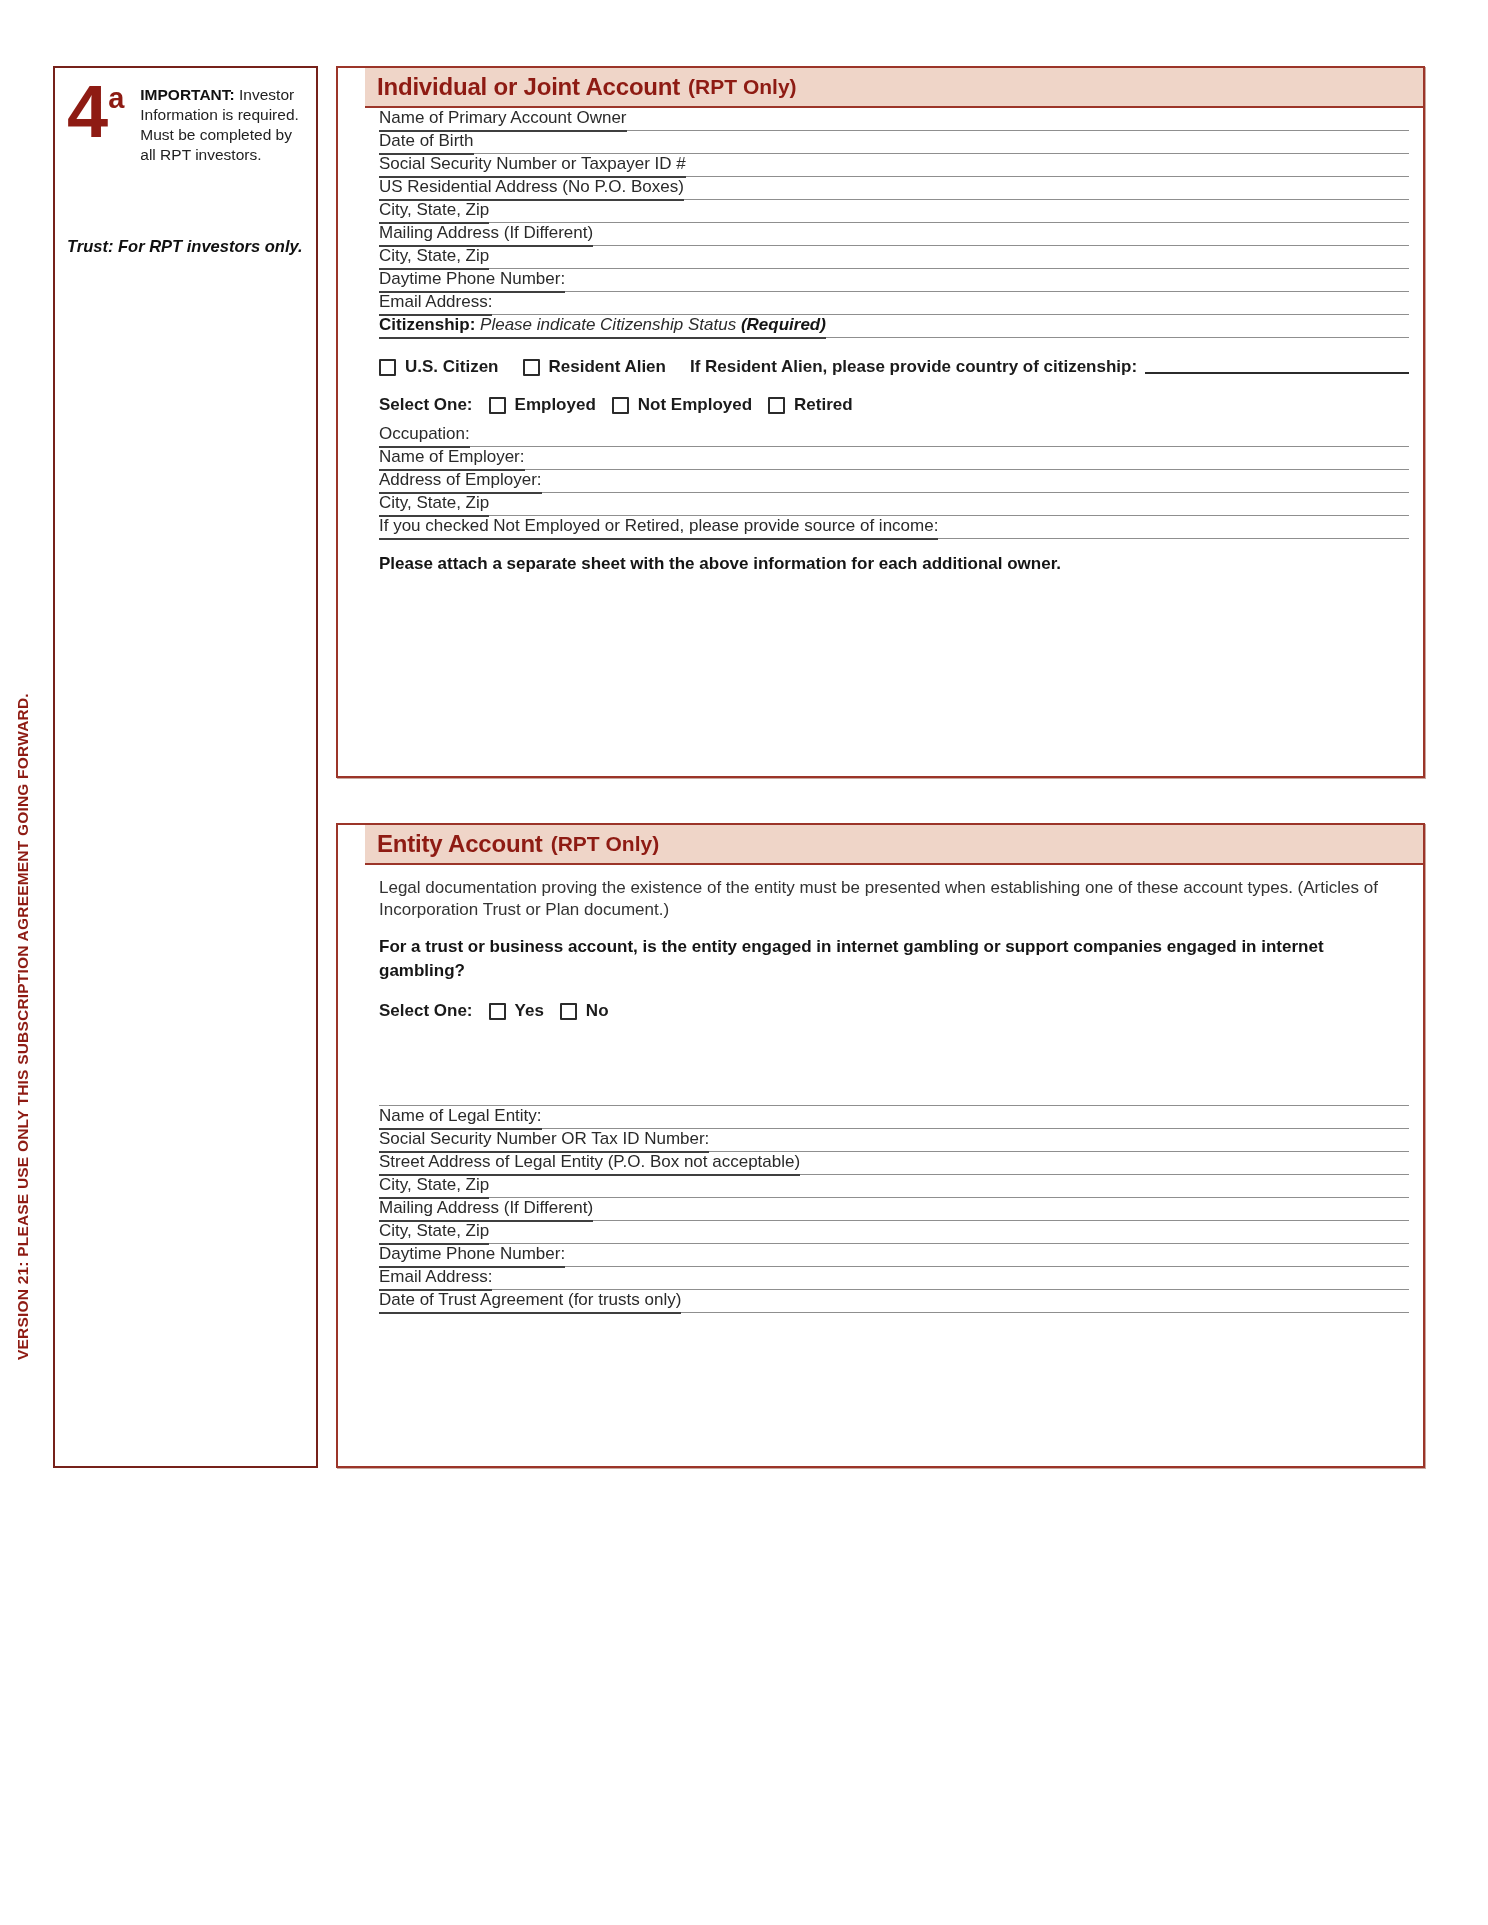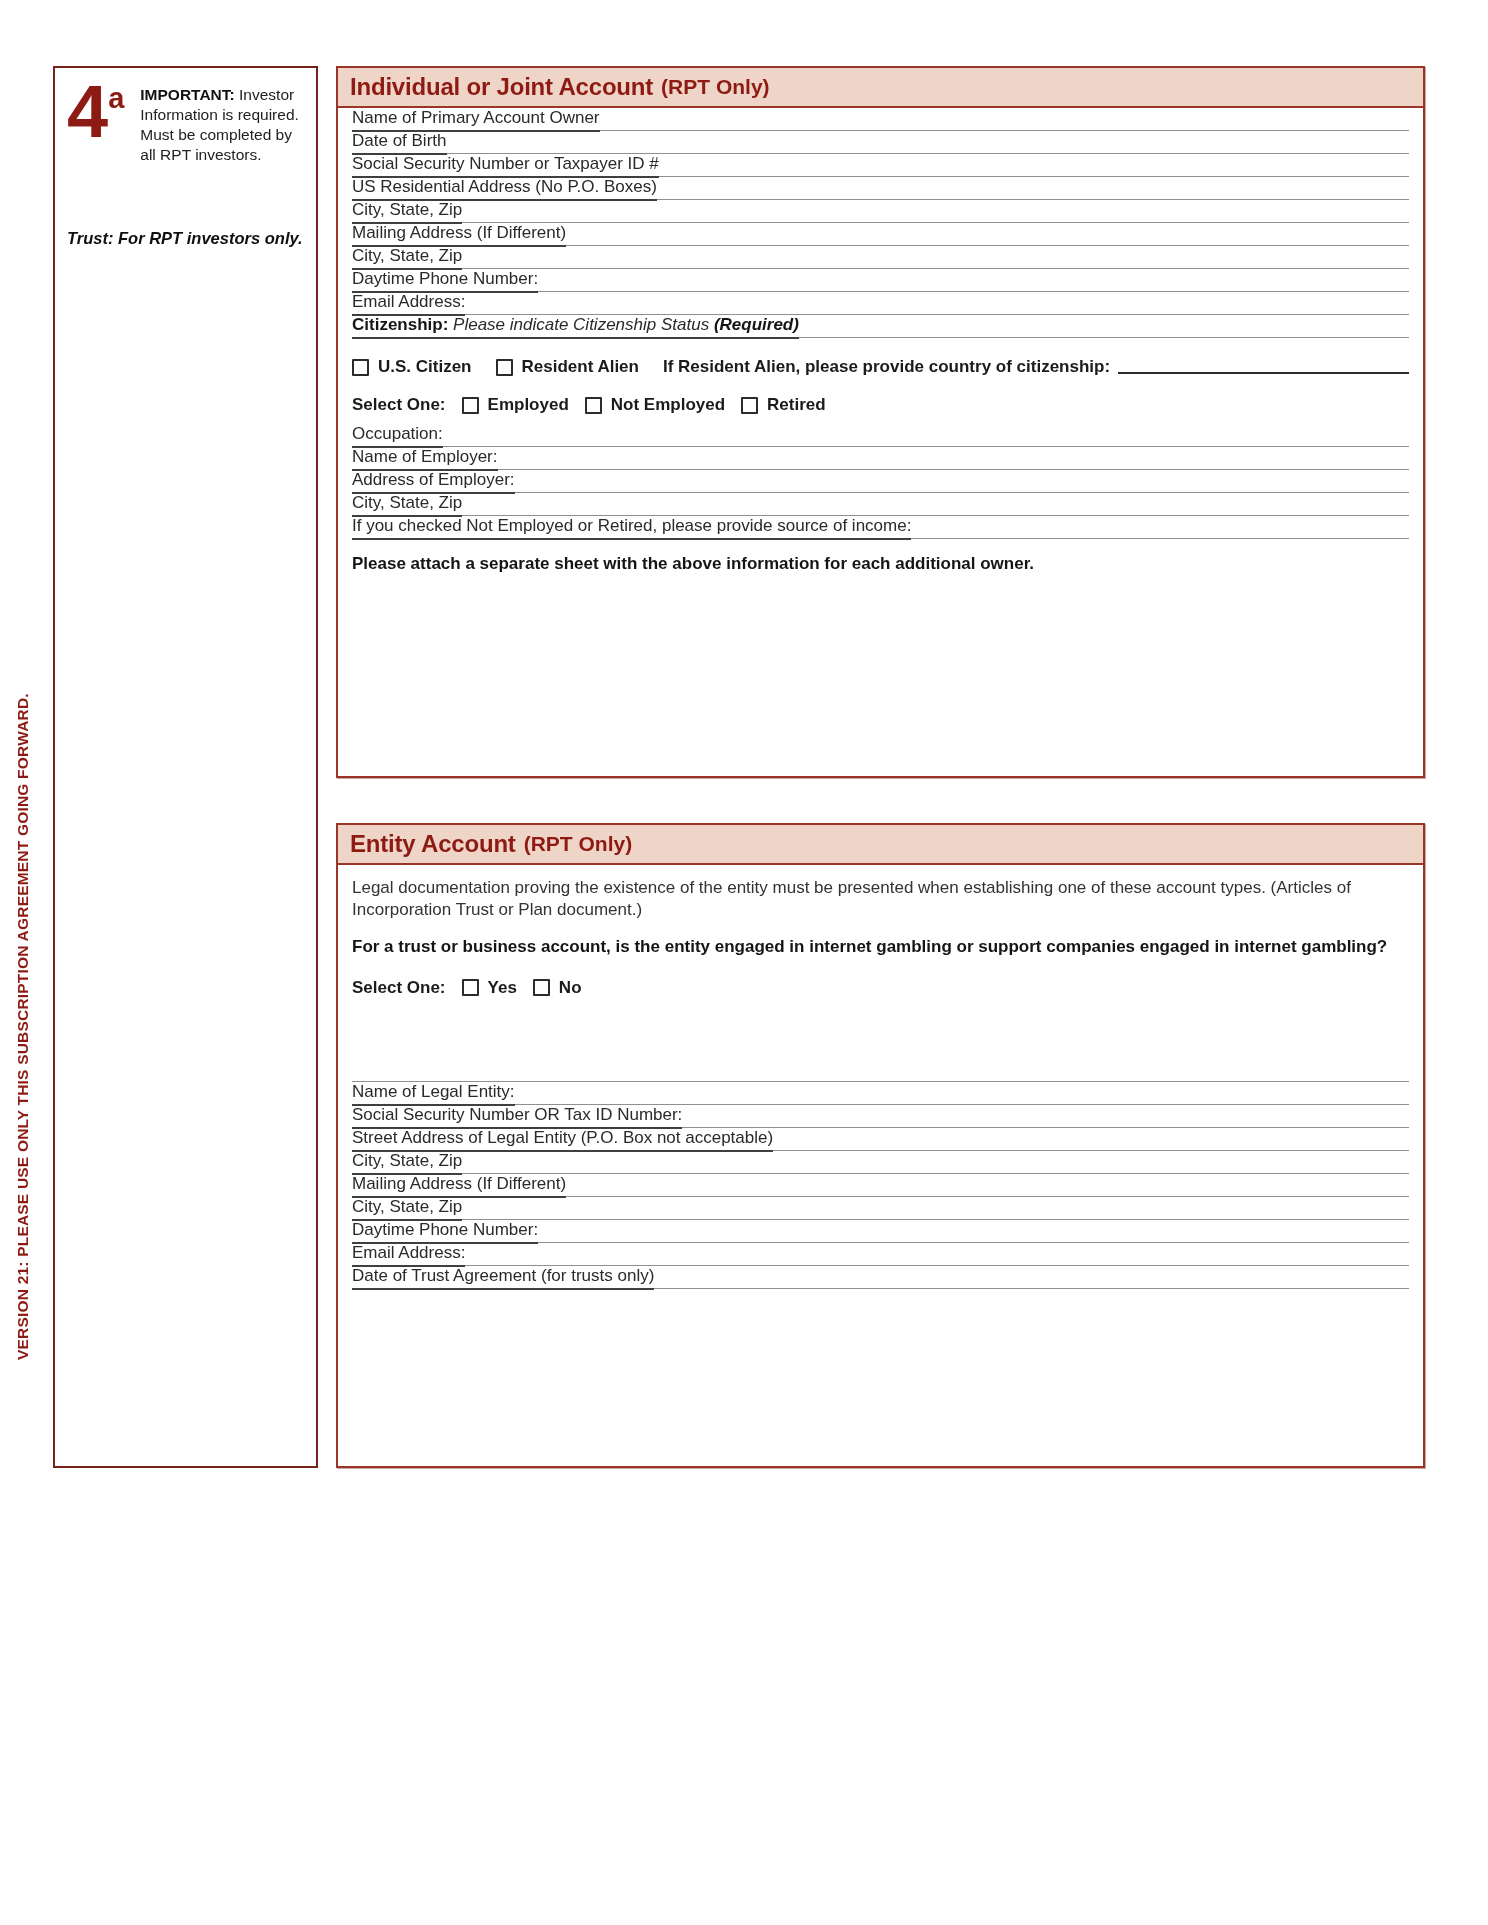--- a/index.html
+++ b/index.html
@@ -21,32 +21,33 @@
   .step-box {
     position:absolute; left:53px; top:66px; width:265px; height:1402px;
     border:2px solid #76211A; background:#fff;
   }
   .step-head { display:flex; padding:14px 8px 0 12px; }
   .step-number {
     color:#8E1B13; font-weight:bold; font-size:74px; line-height:0.82;
     letter-spacing:-3px;
   }
   .step-sub { color:#8E1B13; font-weight:bold; font-size:29px; line-height:1; margin:2px 0 0 3px; }
-  .step-important { margin:3px 0 8px 16px; width:168px; font-size:15.5px; line-height:20px; color:#222; }
+  .step-important { margin:3px 0 16px 16px; width:168px; font-size:15.5px; line-height:20px; color:#222; }
   .step-important b { color:#111; }
   .step-note {
     margin:56px 10px 0 12px; font-weight:bold; font-style:italic;
     font-size:16.5px; color:#101010;
   }
 
   
   .panel {
     position:absolute; left:336px; width:1089px;
     border:2px solid #9C3529; background:#fff;
     box-shadow:1px 1px 0 #c9a79e;
+    padding-left:27px;
   }
   .panel-individual { top:66px; height:712px; }
   .panel-entity { top:823px; height:645px; }
   .panel-head {
     background:#EFD5C8; border-bottom:2px solid #9C3529;
     height:40px; display:flex; align-items:center; padding-left:12px;
   }
   .panel-title { color:#8E1B13; font-weight:bold; font-size:24px; letter-spacing:-0.2px; }
   .panel-tag { color:#8E1B13; font-weight:bold; font-size:21px; margin-left:8px; }
   .panel-body { padding:0 14px; }

